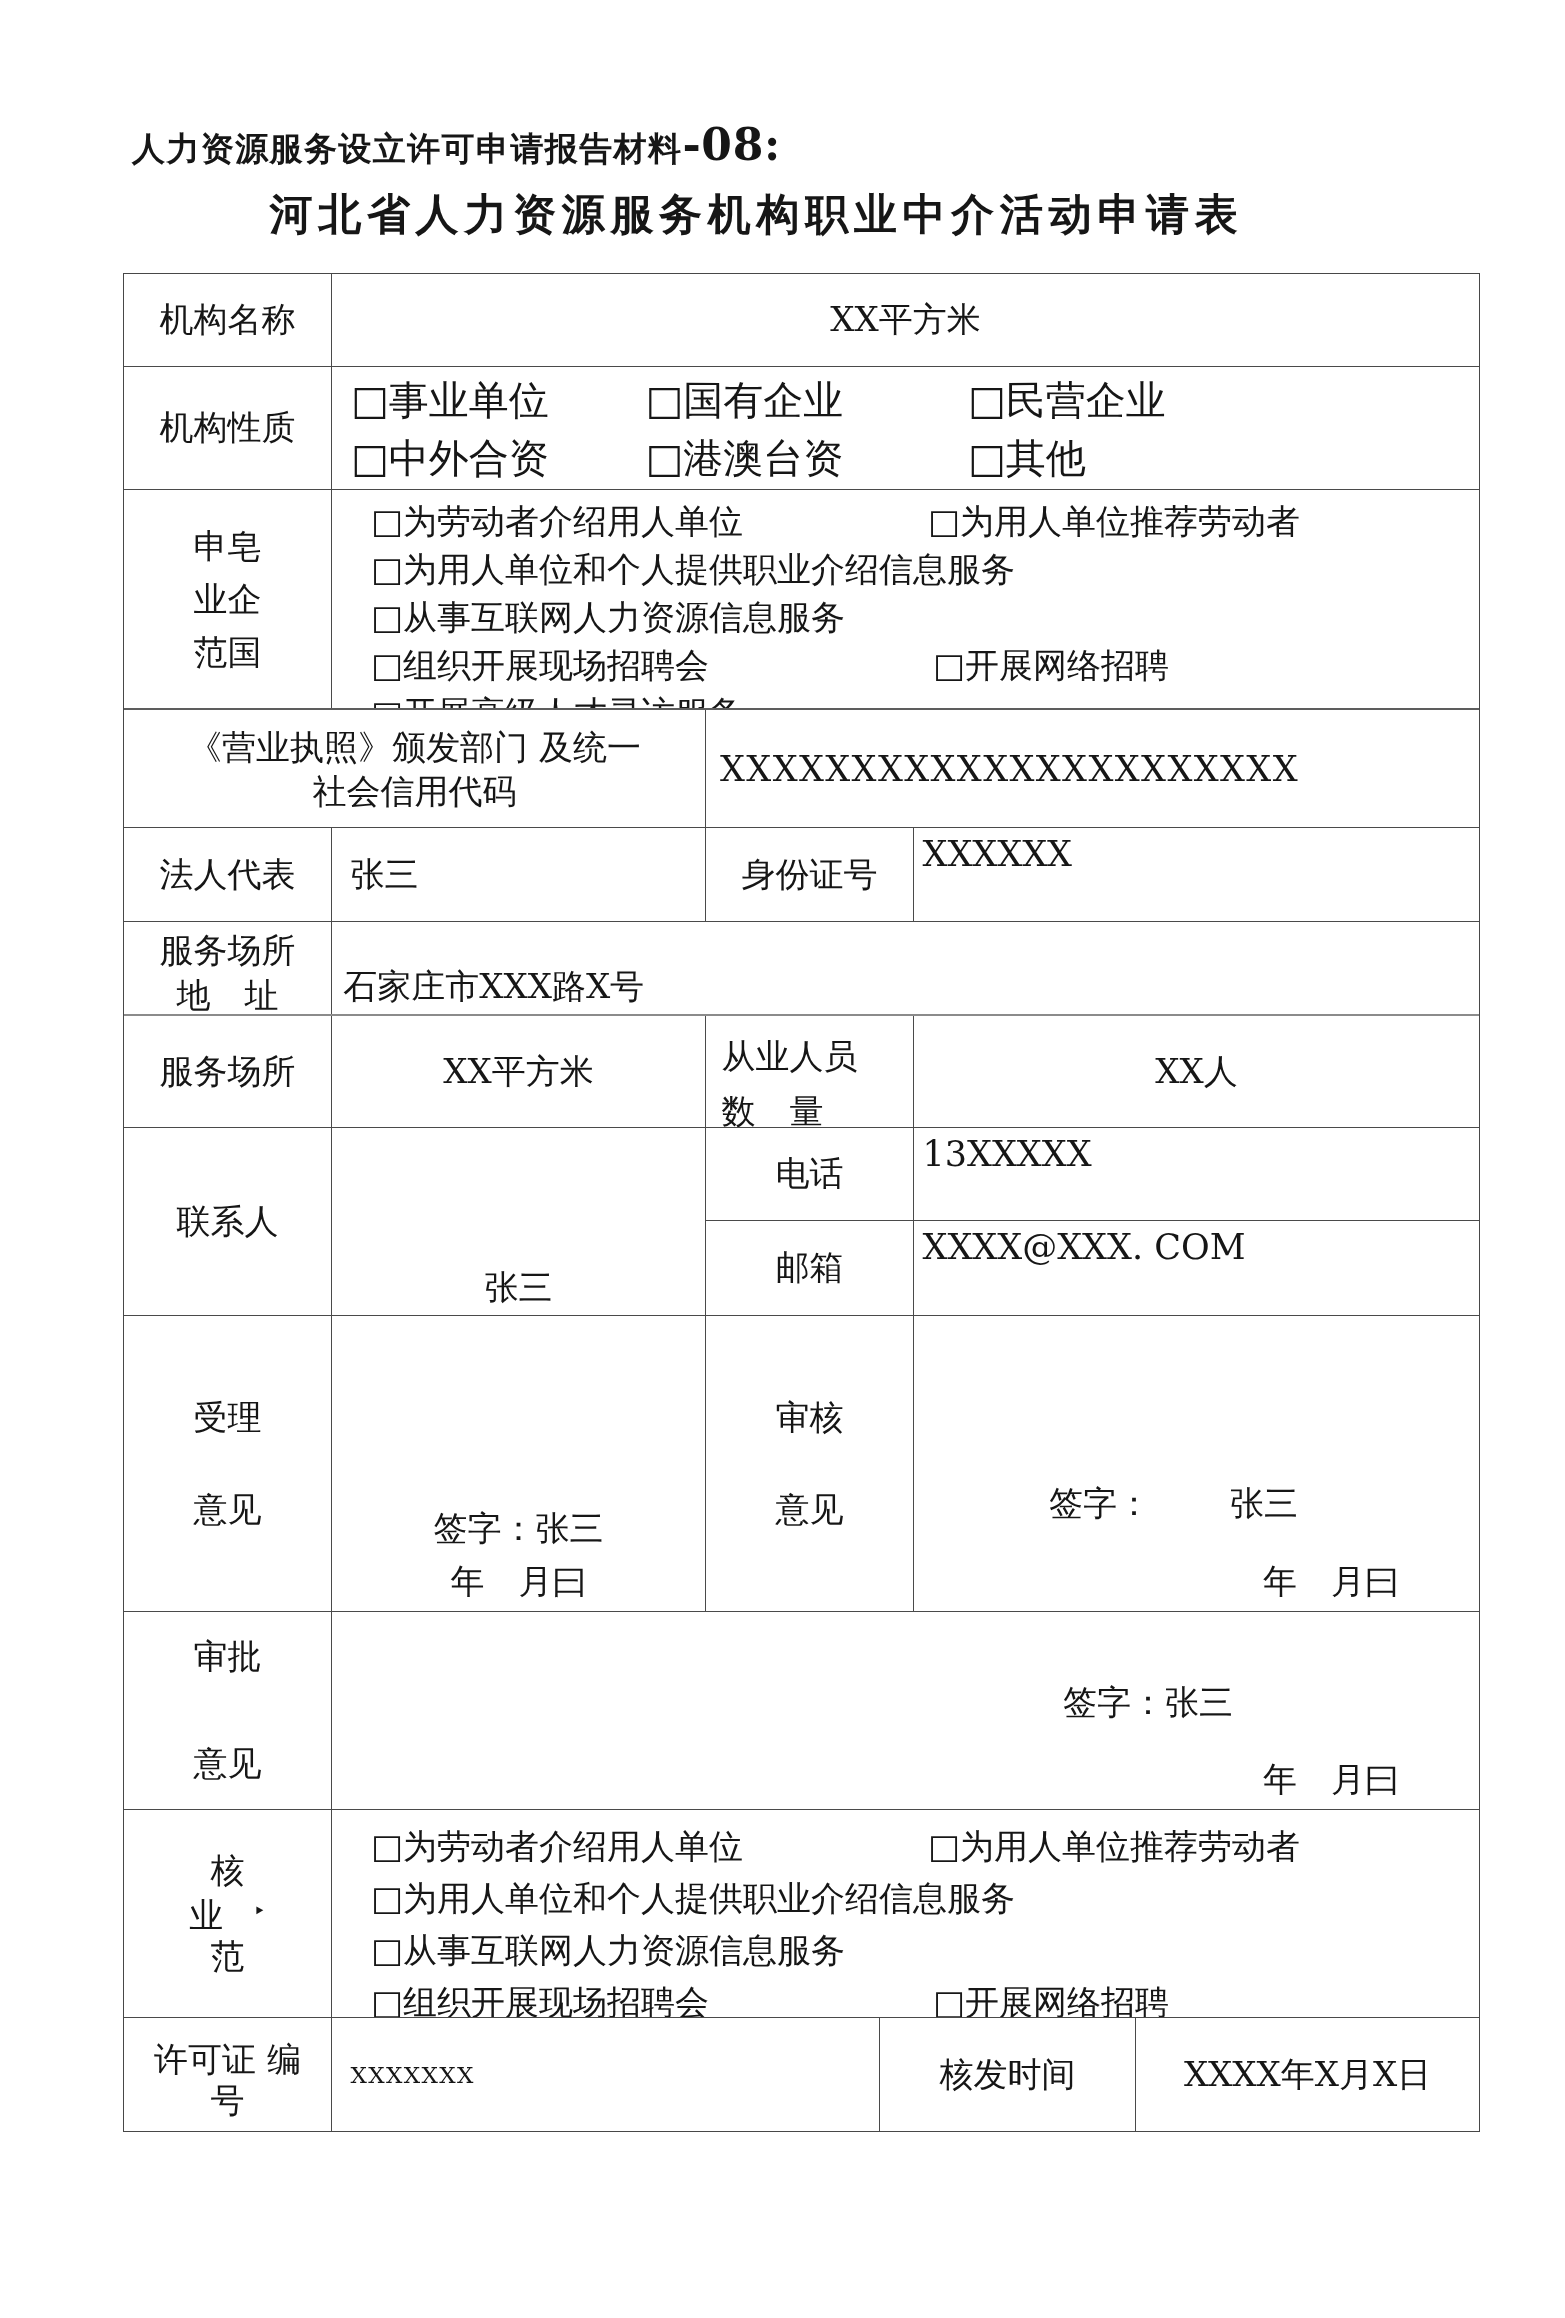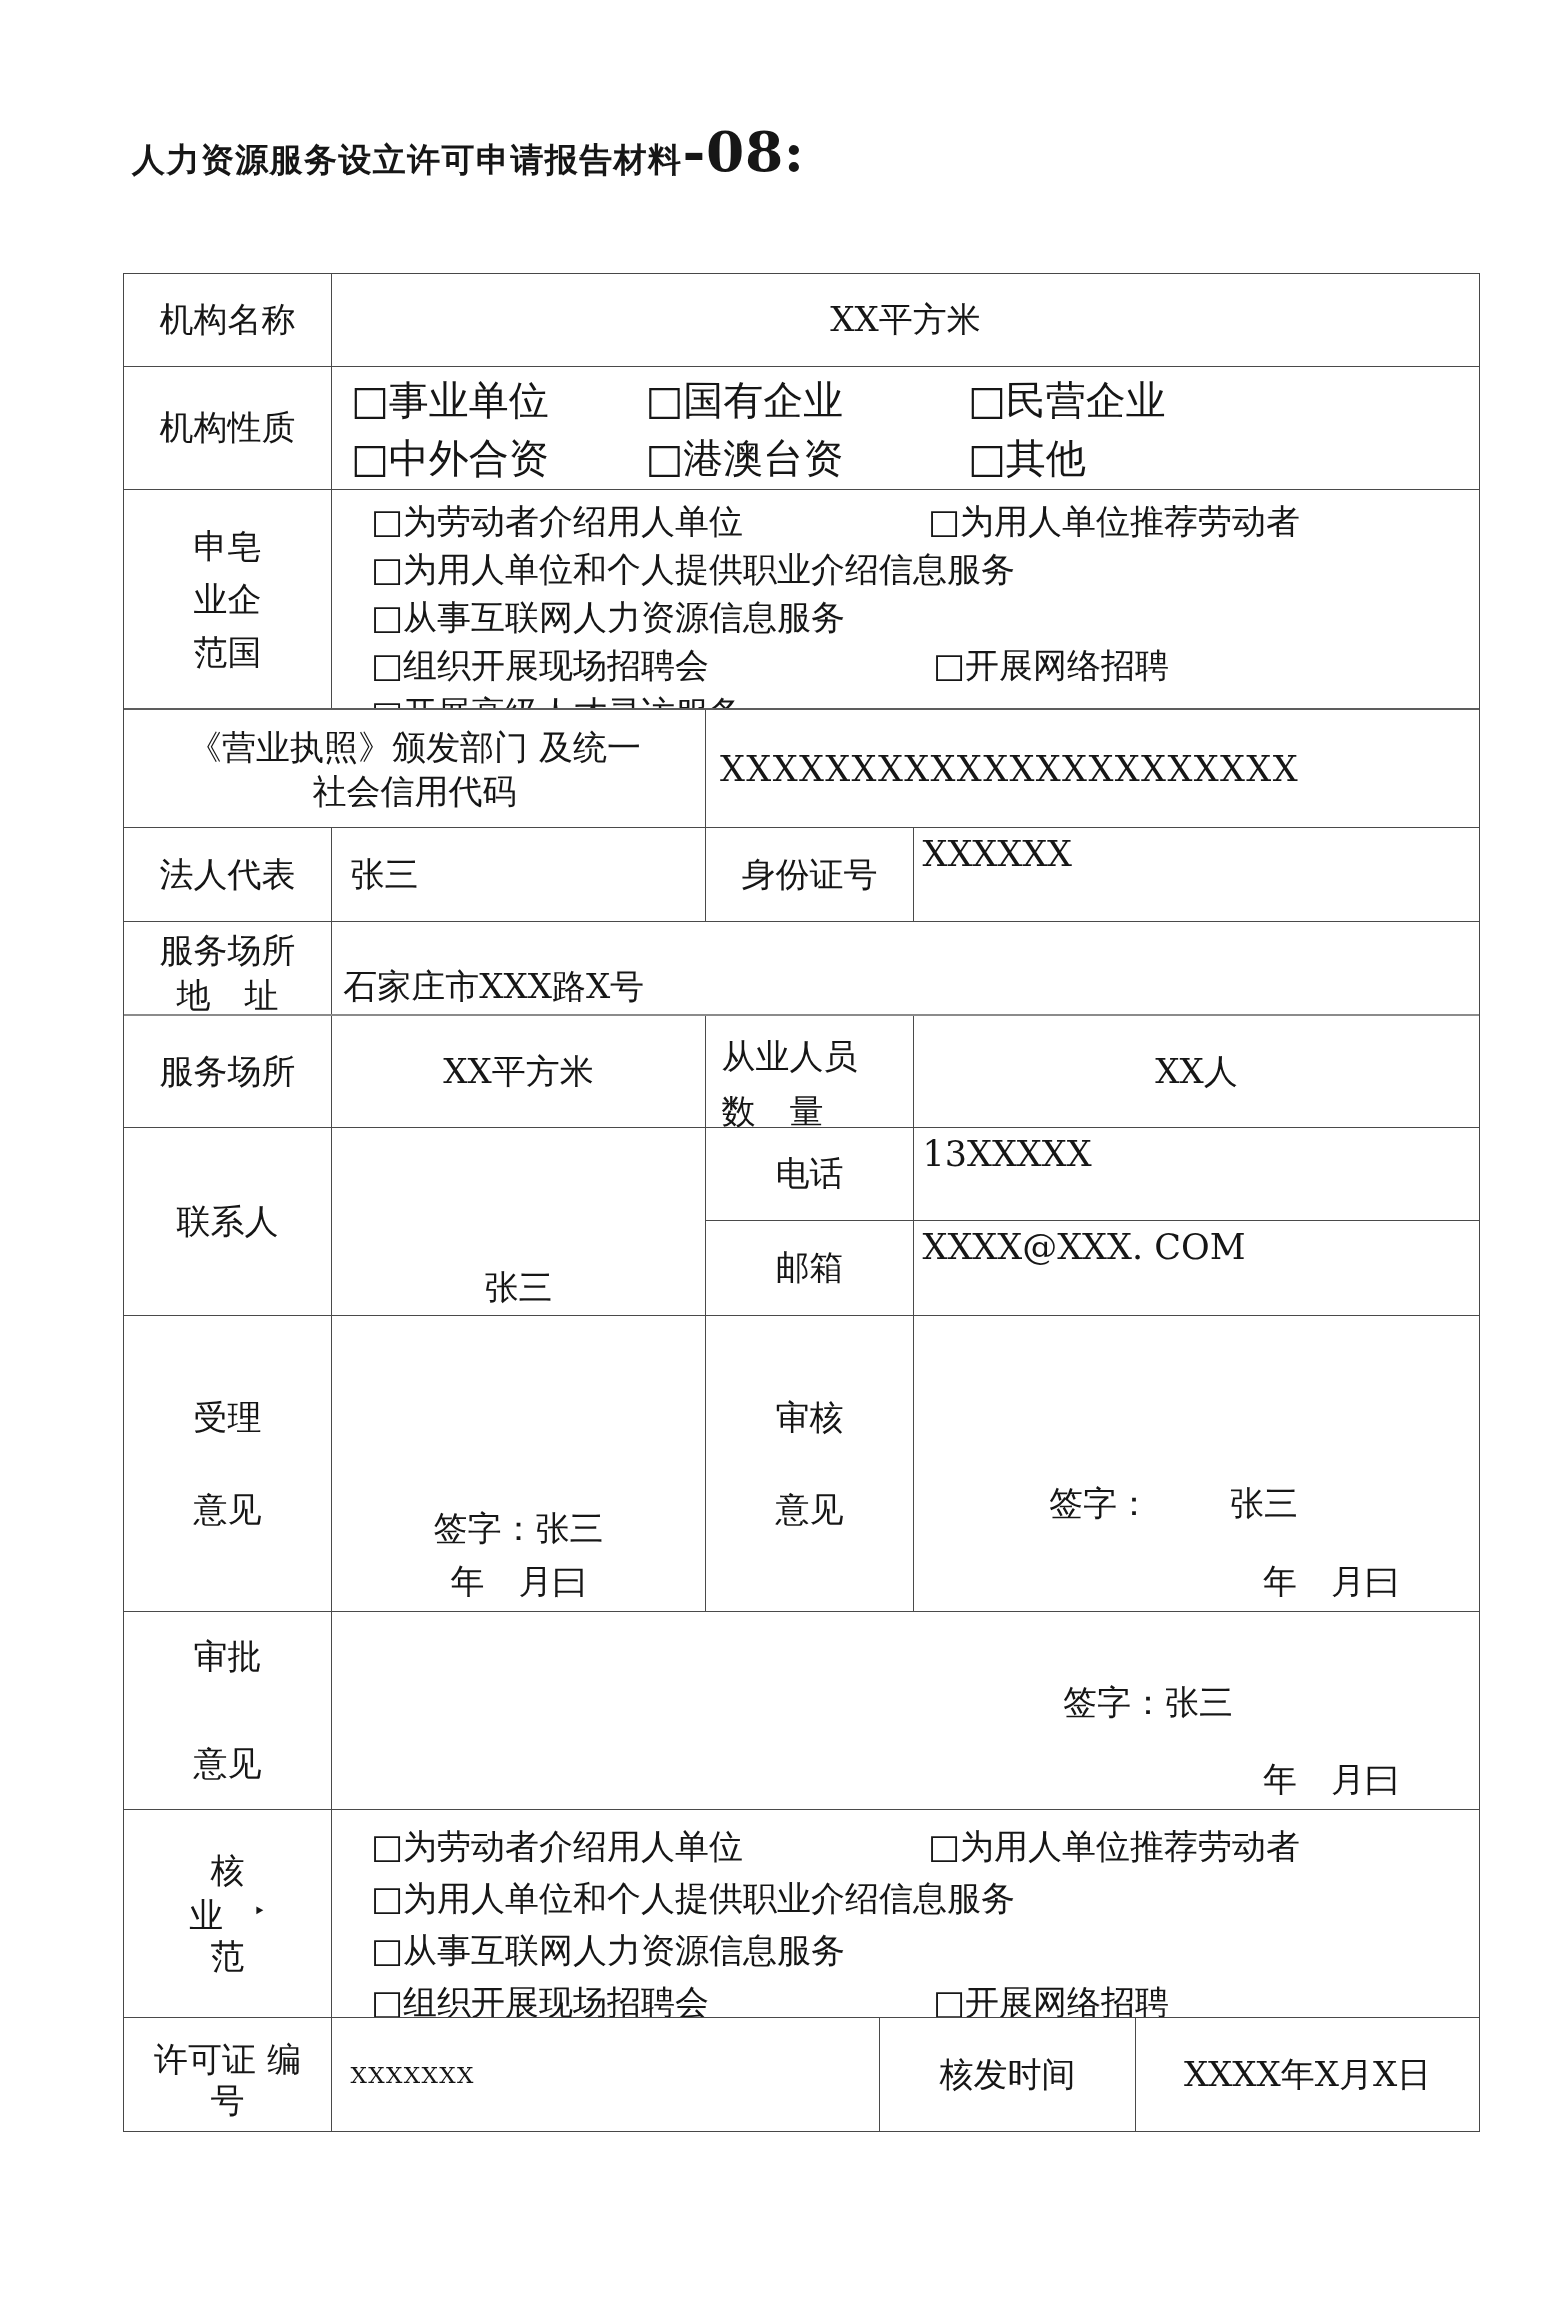--- a/index.html
+++ b/index.html
@@ -9,21 +9,21 @@
     background:#ffffff;
     font-family:"DejaVu Serif","Liberation Serif",serif;
     color:#161616;
     overflow:hidden;
   }
   
   .material-line{
     position:absolute;left:132px;top:119px;
     font-size:33px;font-weight:bold;letter-spacing:1.4px;white-space:nowrap;
   }
-  .material-no{font-size:55px;font-weight:bold;letter-spacing:0.7px;}
+  .material-no{font-size:44px;font-weight:bold;letter-spacing:0.7px;}
   .doc-title{
     position:absolute;left:0;top:186px;width:1513px;
     text-align:center;
     font-size:43px;font-weight:bold;letter-spacing:5.7px;white-space:nowrap;
   }
   
   .form-table{
     position:absolute;left:123px;top:273px;width:1357px;
     border:1.4px solid #474747;
     box-sizing:border-box;
@@ -98,20 +98,21 @@
 </style>
 </head>
 <body>
 
 <div class="page">
 
   <div class="material-line">
     <span>人力资源服务设立许可申请报告材料</span><span class="material-no">-08:</span>
   </div>
 
+  <div class="doc-title">河北省人力资源服务机构职业中介活动申请表</div>
 
   <div class="form-table">
 
     <div class="t-row r1">
       <div class="c w1 cc fs">机构名称</div>
       <div class="c grow nr cc fs">XX平方米</div>
     </div>
 
     <div class="t-row r2">
       <div class="c w1 cc fs">机构性质</div>

